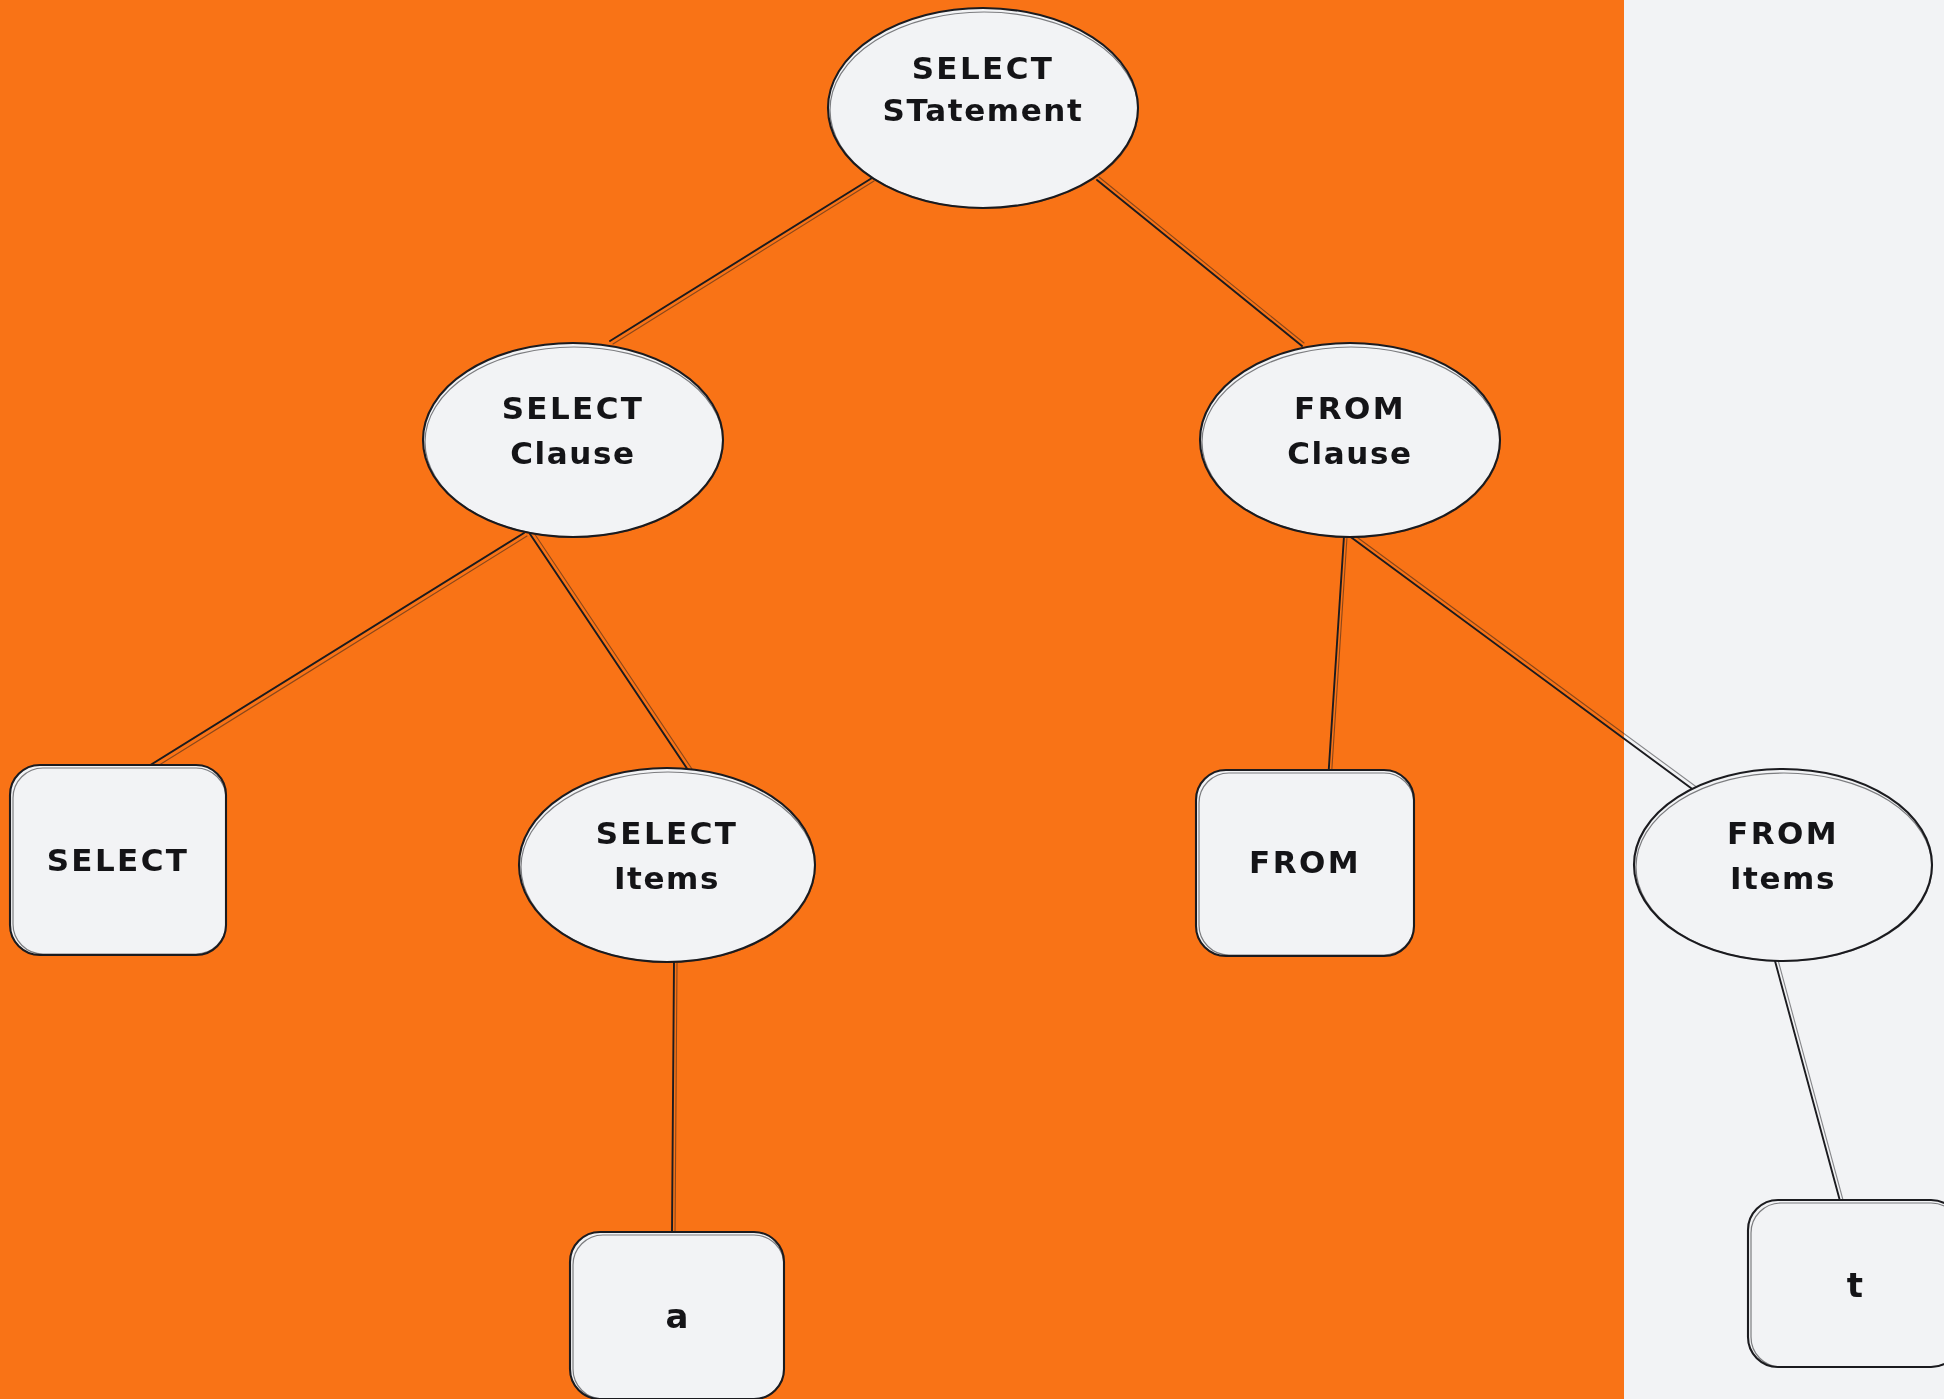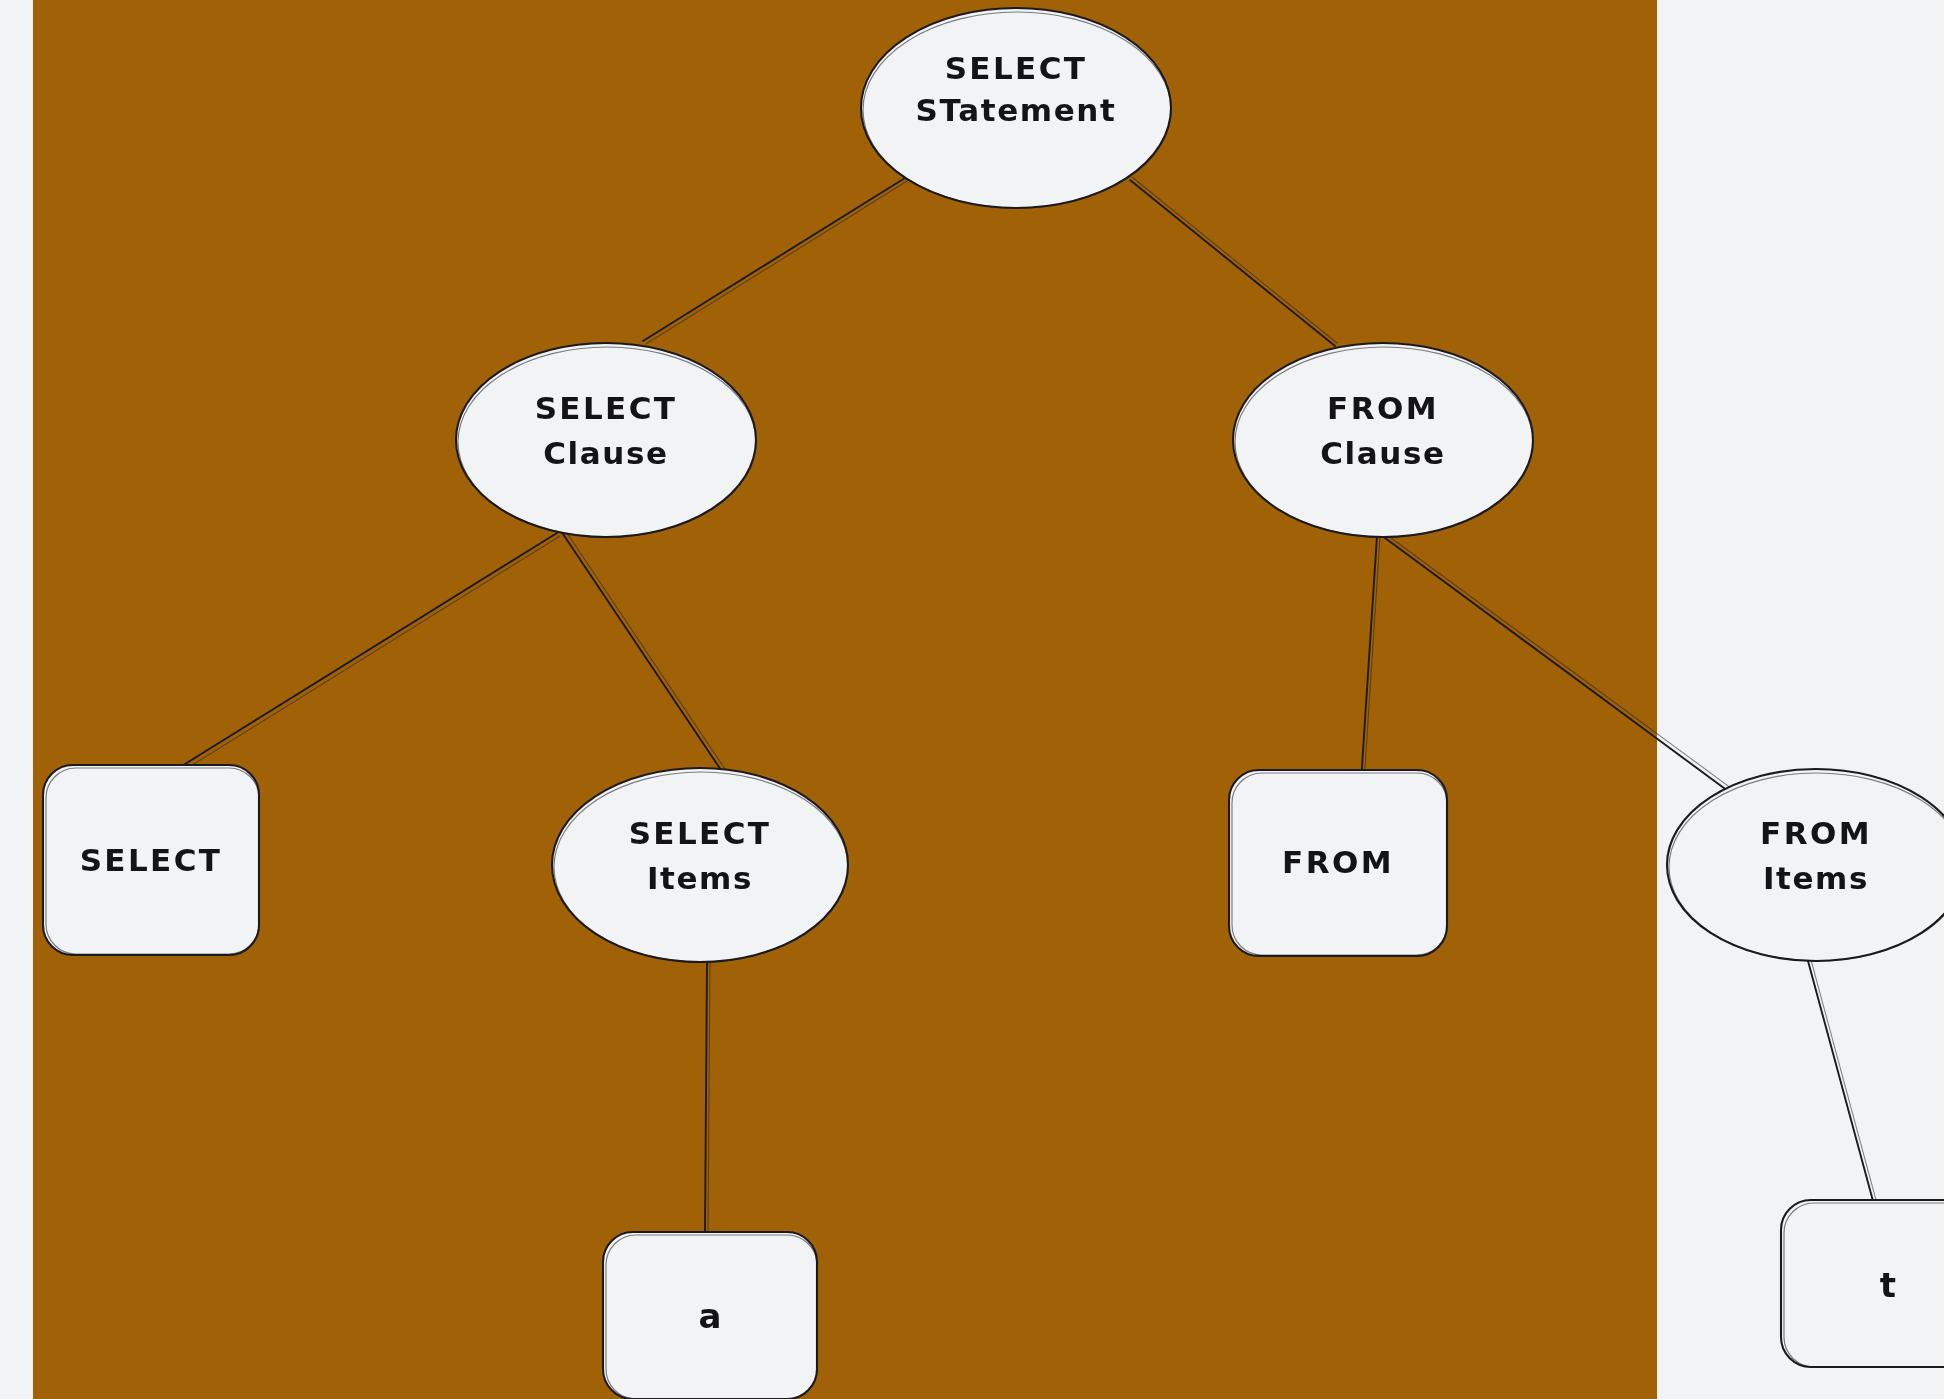--- a/index.html
+++ b/index.html
@@ -10,22 +10,21 @@
     width: 1944px;
     height: 1399px;
     background: #f2f3f5;
     font-family: "DejaVu Sans", sans-serif;
     overflow: hidden;
   }
   #canvas-root {
     position: relative;
     width: 1624px;
     height: 1399px;
-    background: #a16207;
-    margin-left: 33px;
+    background: #f97316;
   }
   #diagram-svg {
     position: absolute;
     top: 0;
     left: 0;
     width: 1944px;
     height: 1399px;
     display: block;
   }
   .node-shape {

